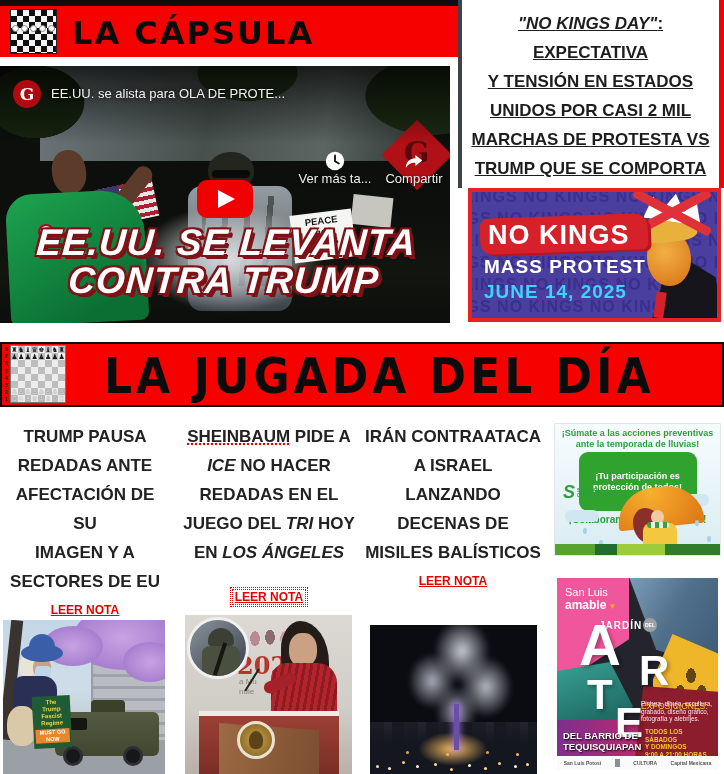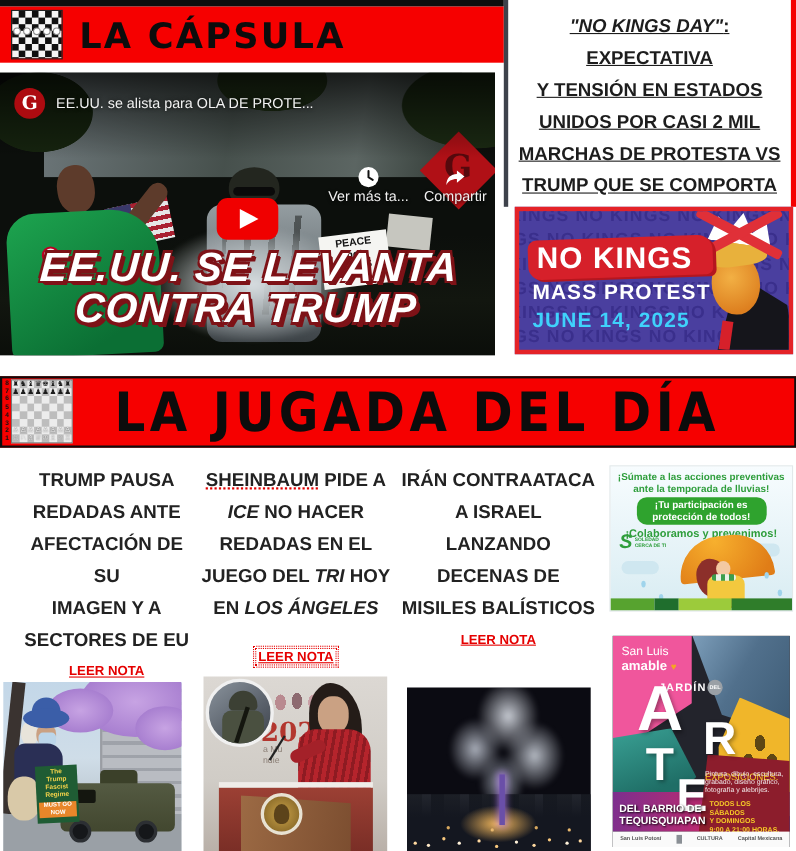--- a/index.html
+++ b/index.html
@@ -123,31 +123,31 @@
   .chess-cell.black-p { color:#1c1c1c; }
   .jugada-title { left:102px; top:0; height:61px; line-height:64px; font-family:"DejaVu Sans",sans-serif;
     font-weight:900; font-size:44px; letter-spacing:4px; color:#0c0c0c; transform:scaleY(1.12); transform-origin:center; }
 
   
   .story { text-align:center; }
   .story-title { font-weight:700; font-size:17px; line-height:29px; color:#222; }
   .story-cta { display:inline-block; margin-top:7px; color:#e50000; font-weight:800; font-size:12px;
     text-decoration:underline; cursor:pointer; }
   .cta-focus { border:1px dotted #e50000; outline:1px dotted #e50000; outline-offset:1px; padding:0 2px; }
-  .story1 { left:14px; top:422px; width:166px; }
+  .story1 { left:2px; top:422px; width:166px; }
   .story2 { left:180px; top:422px; width:178px; }
   .story2 .story-cta { margin-top:22px; }
   .story3 { left:364px; top:422px; width:178px; }
 
   
   .ad-rain { left:554px; top:423px; width:167px; height:133px; background:linear-gradient(#f7fcfe 0%, #e2f1f6 70%, #d8ecf2 100%);
     overflow:hidden; cursor:pointer; border:1px solid #e2e8ea; }
   .ar-h { margin-top:4px; text-align:center; color:#2f9e3c; font-weight:800; font-size:9px; line-height:10.5px; }
   .ar-pill { margin:3px auto 0; width:118px; background:#2fa32e; border-radius:9px; color:#fff; font-weight:800;
-    font-size:9px; line-height:10.5px; text-align:center; padding:2px 0; }
+    font-size:9px; line-height:10.5px; text-align:center; padding:19px 0; }
   .ar-l2 { margin-top:3px; text-align:center; color:#2f9e3c; font-weight:800; font-size:10px; }
   .ar-logo { position:absolute; left:8px; top:58px; display:flex; align-items:center; gap:2px; }
   .ar-logo b { color:#2f9e3c; font-size:18px; font-weight:900; font-style:italic; }
   .ar-logo span { color:#2f9e3c; font-weight:800; font-size:4.5px; line-height:5px; text-align:left; }
   .ar-cloud { position:absolute; width:34px; height:12px; border-radius:8px; background:#cfe7f0; }
   .umb-canopy { position:absolute; left:62px; top:63px; width:86px; height:40px; border-radius:86px 86px 8px 8px;
     background:radial-gradient(circle at 40% 10%, #f7b02e 0%, #e07d17 85%); transform:rotate(-6deg); }
   .umb-pole { position:absolute; left:106px; top:98px; width:3px; height:24px; background:#8a5a1a; transform:rotate(10deg); }
   .w-hair { position:absolute; left:78px; top:84px; width:30px; height:36px; border-radius:40% 60% 40% 60%; background:#8c2f2a; }
   .w-face { position:absolute; left:96px; top:86px; width:13px; height:14px; border-radius:50%; background:#f3c9a2; }

